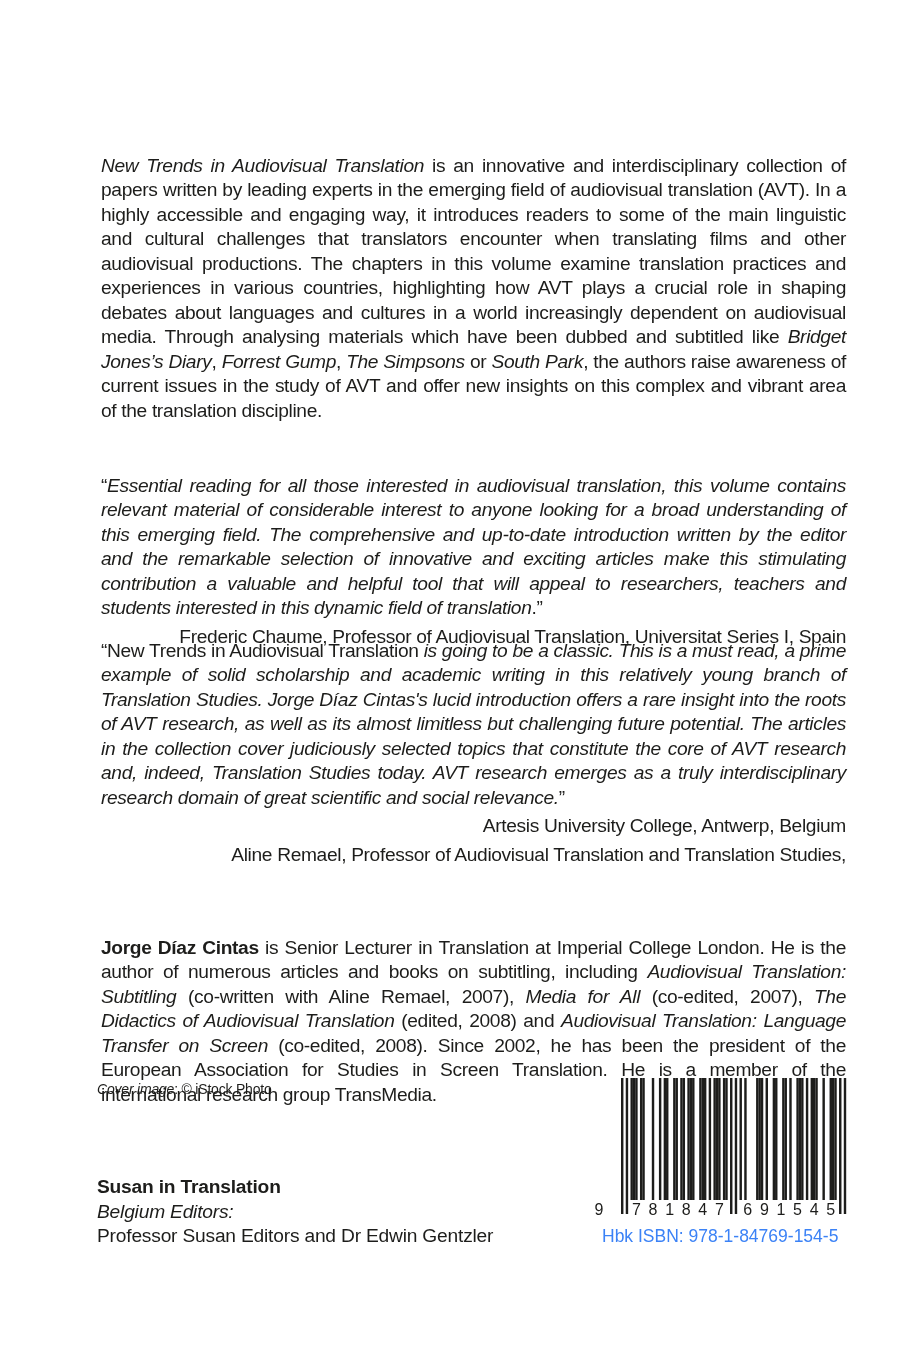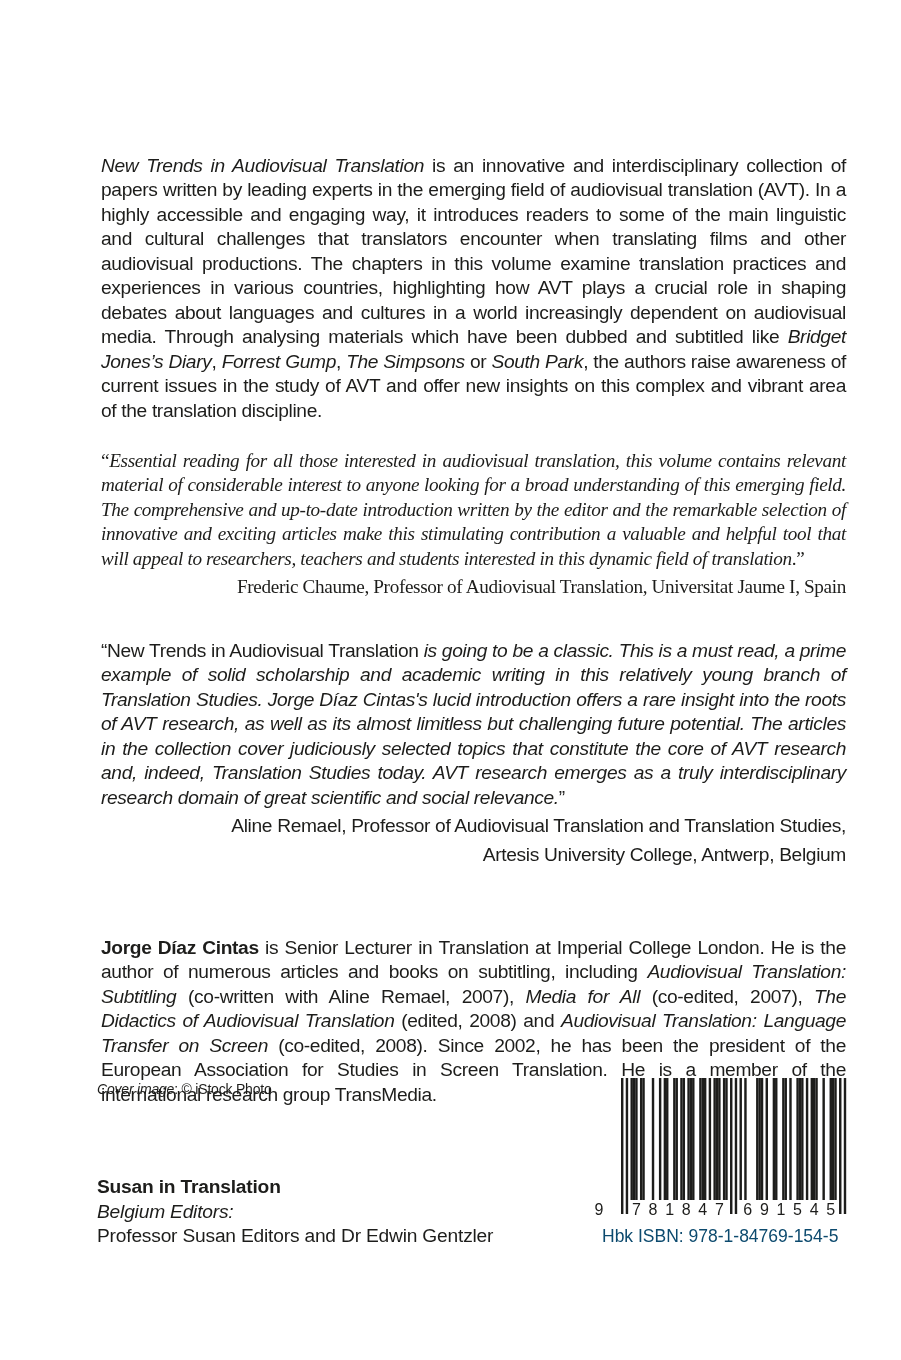--- a/index.html
+++ b/index.html
@@ -9,48 +9,48 @@
     }
     .col {
       position: absolute; left: 97px; width: 753px;
       font-size: 19.2px; line-height: 24.45px;
       letter-spacing: -0.35px;
     }
     .just { text-align: justify; }
     p { margin: 4px; }
     .it { font-style: italic; }
     #blurb { top: 150px; }
-    #quote1 { top: 445px; font-family: Liberation Serif, serif; }
+    #quote1 { top: 470px; }
     #quote1 .attr { text-align: right; font-style: normal; }
     #quote2 { top: 635px; }
     #quote2 .attr { text-align: right; }
     #bio { top: 932px; }
     #cover { position: absolute; left: 97px; top: 1077px; font-size: 14px; line-height: 24px; letter-spacing: -0.2px; }
     #series { position: absolute; left: 97px; top: 1175px; font-size: 19.2px; line-height: 24.5px; letter-spacing: -0.2px; }
     #series .title { font-weight: bold; }
     #barcode-wrap { position: absolute; left: 590px; top: 1076px; width: 270px; height: 170px; }
     #barcode-svg { position: absolute; left: 0; top: 0; }
-    #isbn-text { position: absolute; left: 602px; top: 1226px; font-size: 17.5px; letter-spacing: 0px; color: #0c4a6e; }
+    #isbn-text { position: absolute; left: 602px; top: 1226px; font-size: 17.5px; letter-spacing: 0px; color: #3b82f6; }
   </style>
 </head>
 <body>
 
 <div class="col just" id="blurb">
   <p><span style="font-style: italic;">New Trends in Audiovisual Translation</span><span> is an innovative and interdisciplinary collection of papers written by leading experts in the emerging field of audiovisual translation (AVT). In a highly accessible and engaging way, it introduces readers to some of the main linguistic and cultural challenges that translators encounter when translating films and other audiovisual productions. The chapters in this volume examine translation practices and experiences in various countries, highlighting how AVT plays a crucial role in shaping debates about languages and cultures in a world increasingly dependent on audiovisual media. Through analysing materials which have been dubbed and subtitled like </span><span style="font-style: italic;">Bridget Jones’s Diary</span><span>, </span><span style="font-style: italic;">Forrest Gump</span><span>, </span><span style="font-style: italic;">The Simpsons</span><span> or </span><span style="font-style: italic;">South Park</span><span>, the authors raise awareness of current issues in the study of AVT and offer new insights on this complex and vibrant area of the translation discipline.</span></p>
 </div>
 
 <div class="col just" id="quote1">
   <p><span>“</span><span style="font-style: italic;">Essential reading for all those interested in audiovisual translation, this volume contains relevant material of considerable interest to anyone looking for a broad understanding of this emerging field. The comprehensive and up-to-date introduction written by the editor and the remarkable selection of innovative and exciting articles make this stimulating contribution a valuable and helpful tool that will appeal to researchers, teachers and students interested in this dynamic field of translation</span><span>.”</span></p>
-  <p class="attr">Frederic Chaume, Professor of Audiovisual Translation, Universitat Jaume I, Spain</p>
+  <p class="attr">Frederic Chaume, Professor of Audiovisual Translation, Universitat Series I, Spain</p>
 </div>
 
 <div class="col just" id="quote2">
   <p><span>“New Trends in Audiovisual Translation </span><span style="font-style: italic;">is going to be a classic. This is a must read, a prime example of solid scholarship and academic writing in this relatively young branch of Translation Studies. Jorge Díaz Cintas's lucid introduction offers a rare insight into the roots of AVT research, as well as its almost limitless but challenging future potential. The articles in the collection cover judiciously selected topics that constitute the core of AVT research and, indeed, Translation Studies today. AVT research emerges as a truly interdisciplinary research domain of great scientific and social relevance.</span><span>”</span></p>
+  <p class="attr">Artesis University College, Antwerp, Belgium</p>
   <p class="attr">Aline Remael, Professor of Audiovisual Translation and Translation Studies,</p>
-  <p class="attr">Artesis University College, Antwerp, Belgium</p>
 </div>
 
 <div class="col just" id="bio">
   <p><span style="font-weight: bold;">Jorge Díaz Cintas</span><span> is Senior Lecturer in Translation at Imperial College London. He is the author of numerous articles and books on subtitling, including </span><span style="font-style: italic;">Audiovisual Translation: Subtitling</span><span> (co-written with Aline Remael, 2007), </span><span style="font-style: italic;">Media for All</span><span> (co-edited, 2007), </span><span style="font-style: italic;">The Didactics of Audiovisual Translation</span><span> (edited, 2008) and </span><span style="font-style: italic;">Audiovisual Translation: Language Transfer on Screen</span><span> (co-edited, 2008). Since 2002, he has been the president of the European Association for Studies in Screen Translation. He is a member of the international research group TransMedia.</span></p>
 </div>
 
 <div id="cover">
   <span class="it">Cover image</span><span>: © iStock Photo</span>
 </div>
 

